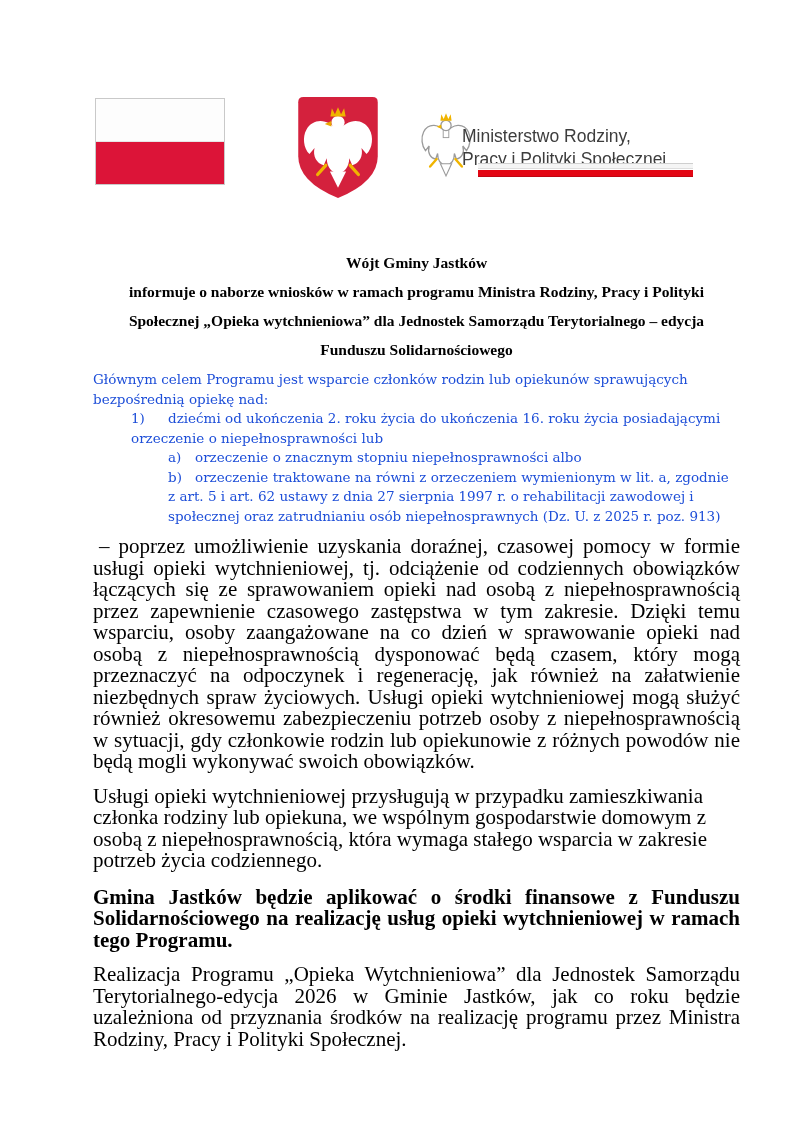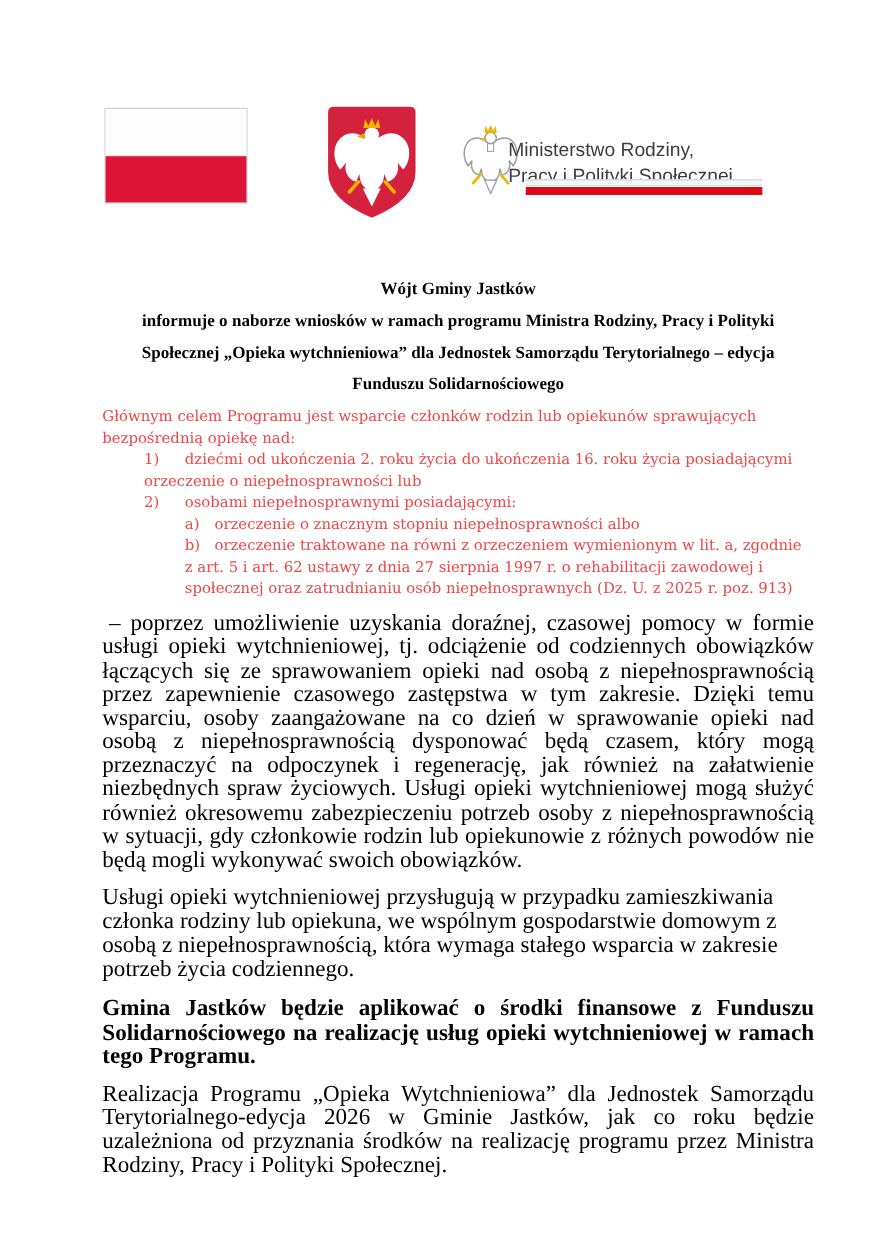--- a/index.html
+++ b/index.html
@@ -33,21 +33,21 @@
   .content{
     position:absolute;left:93px;top:248px;width:647px;
   }
   .title{
     text-align:center;font-weight:bold;
     font-size:15.5px;line-height:29px;
   }
   .slab{
     margin-top:6px;
     font-family:"DejaVu Serif", serif;
-    font-size:13.5px;line-height:19.5px;color:#ef4444;
+    font-size:13.5px;line-height:19.5px;color:#1d4ed8;
   }
   .slab .intro{margin:0;}
   .li{margin-left:38px;}
   .li .mk{display:inline-block;width:37px;}
   .sub{margin-left:75px;}
   .sub .mk{display:inline-block;width:27px;}
   .par{
     margin:13px 0 0 0;
     font-size:21px;line-height:21.5px;
   }
@@ -103,23 +103,20 @@
       <div>informuje o naborze wniosków w ramach programu Ministra Rodziny, Pracy i Polityki</div>
       <div>Społecznej „Opieka wytchnieniowa” dla Jednostek Samorządu Terytorialnego – edycja</div>
       <div>Funduszu Solidarnościowego</div>
     </div>
 
     <div class="slab">
       <p class="intro">Głównym celem Programu jest wsparcie członków rodzin lub opiekunów sprawujących bezpośrednią opiekę nad:</p>
       <div class="li">
         <span class="mk">1)</span><span>dziećmi od ukończenia 2. roku życia do ukończenia 16. roku życia posiadającymi orzeczenie o niepełnosprawności lub</span>
       </div>
-      <div class="li">
-        <span class="mk">2)</span><span>osobami niepełnosprawnymi posiadającymi:</span>
-      </div>
       <div class="sub">
         <span class="mk">a)</span><span>orzeczenie o znacznym stopniu niepełnosprawności albo</span>
       </div>
       <div class="sub">
         <span class="mk">b)</span><span>orzeczenie traktowane na równi z orzeczeniem wymienionym w lit. a, zgodnie z art. 5 i art. 62 ustawy z dnia 27 sierpnia 1997 r. o rehabilitacji zawodowej i społecznej oraz zatrudnianiu osób niepełnosprawnych (Dz. U. z 2025 r. poz. 913)</span>
       </div>
     </div>
 
     <p class="par justify dash">– poprzez umożliwienie uzyskania doraźnej, czasowej pomocy w formie usługi opieki wytchnieniowej, tj. odciążenie od codziennych obowiązków łączących się ze sprawowaniem opieki nad osobą z niepełnosprawnością przez zapewnienie czasowego zastępstwa w tym zakresie. Dzięki temu wsparciu, osoby zaangażowane na co dzień w sprawowanie opieki nad osobą z niepełnosprawnością dysponować będą czasem, który mogą przeznaczyć na odpoczynek i regenerację, jak również na załatwienie niezbędnych spraw życiowych. Usługi opieki wytchnieniowej mogą służyć również okresowemu zabezpieczeniu potrzeb osoby z niepełnosprawnością w sytuacji, gdy członkowie rodzin lub opiekunowie z różnych powodów nie będą mogli wykonywać swoich obowiązków.</p>
 

